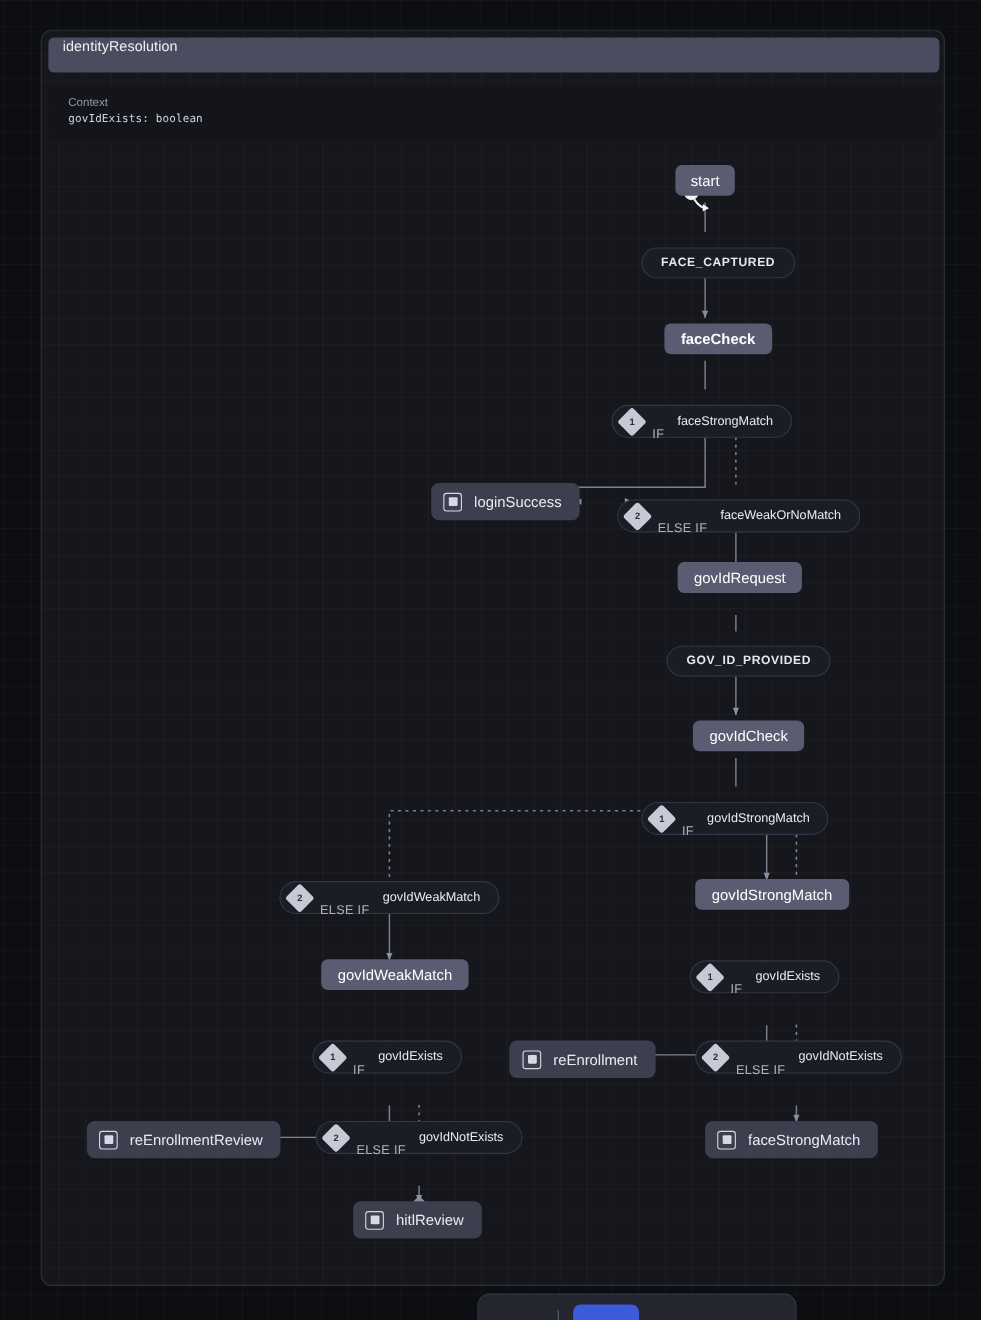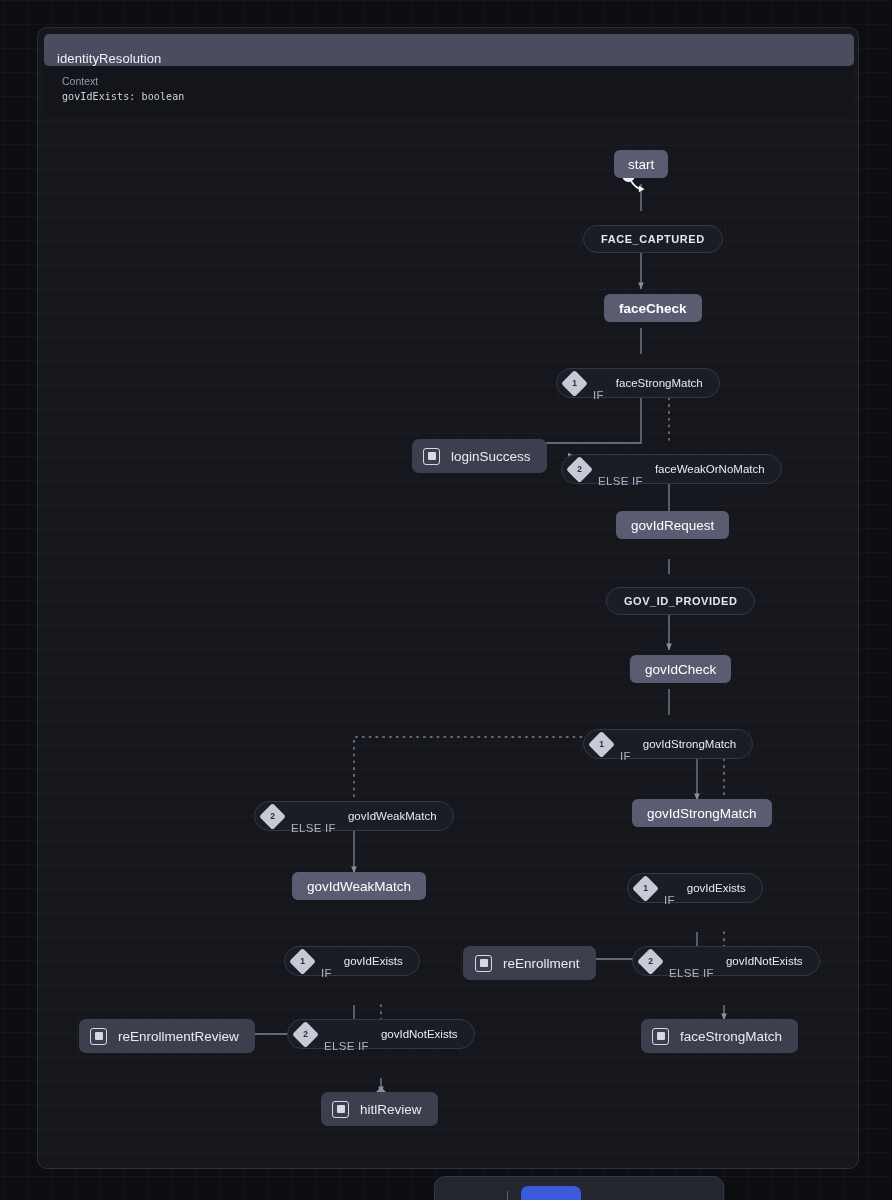--- a/index.html
+++ b/index.html
@@ -47,34 +47,34 @@
   
   #panel-header {
     position: absolute;
     left: 6px;
     top: 6px;
     width: 810px;
     height: 32px;
     background: #4a4d60;
     border-radius: 5px;
     display: flex;
-    align-items: flex-end;
+    align-items: flex-start;
     padding-left: 13px;
   }
   #panel-title {
     font-size: 13px;
     color: #f0f1f5;
     letter-spacing: 0.1px;
   }
 
   
   #context-block {
     position: absolute;
     left: 6px;
-    top: 38px;
+    top: 50px;
     width: 810px;
     height: 49px;
     background: #14151a;
     border-radius: 0 0 5px 5px;
     padding: 8px 0 0 18px;
   }
   #context-label {
     font-size: 10.5px;
     color: #9297a6;
     line-height: 15px;
@@ -353,21 +353,21 @@
       </div>
 
       <div class="node cond-pill" style="left:523px; top:426px;">
         <span class="diamond">
           <span>2</span>
         </span>
         <span class="cond-kw">ELSE IF</span>
         <span class="cond-expr">faceWeakOrNoMatch</span>
       </div>
 
-      <div class="node terminal-node" style="left:374px; top:411px;">
+      <div class="node terminal-node" style="left:354px; top:411px;">
         <span class="stop-icon"></span>
         <span>loginSuccess</span>
       </div>
 
       <div class="node state-node" style="left:578px; top:483px;">
         <span>govIdRequest</span>
       </div>
 
       <div class="node event-pill" style="left:568px; top:559px;">
         <span>GOV_ID_PROVIDED</span>

